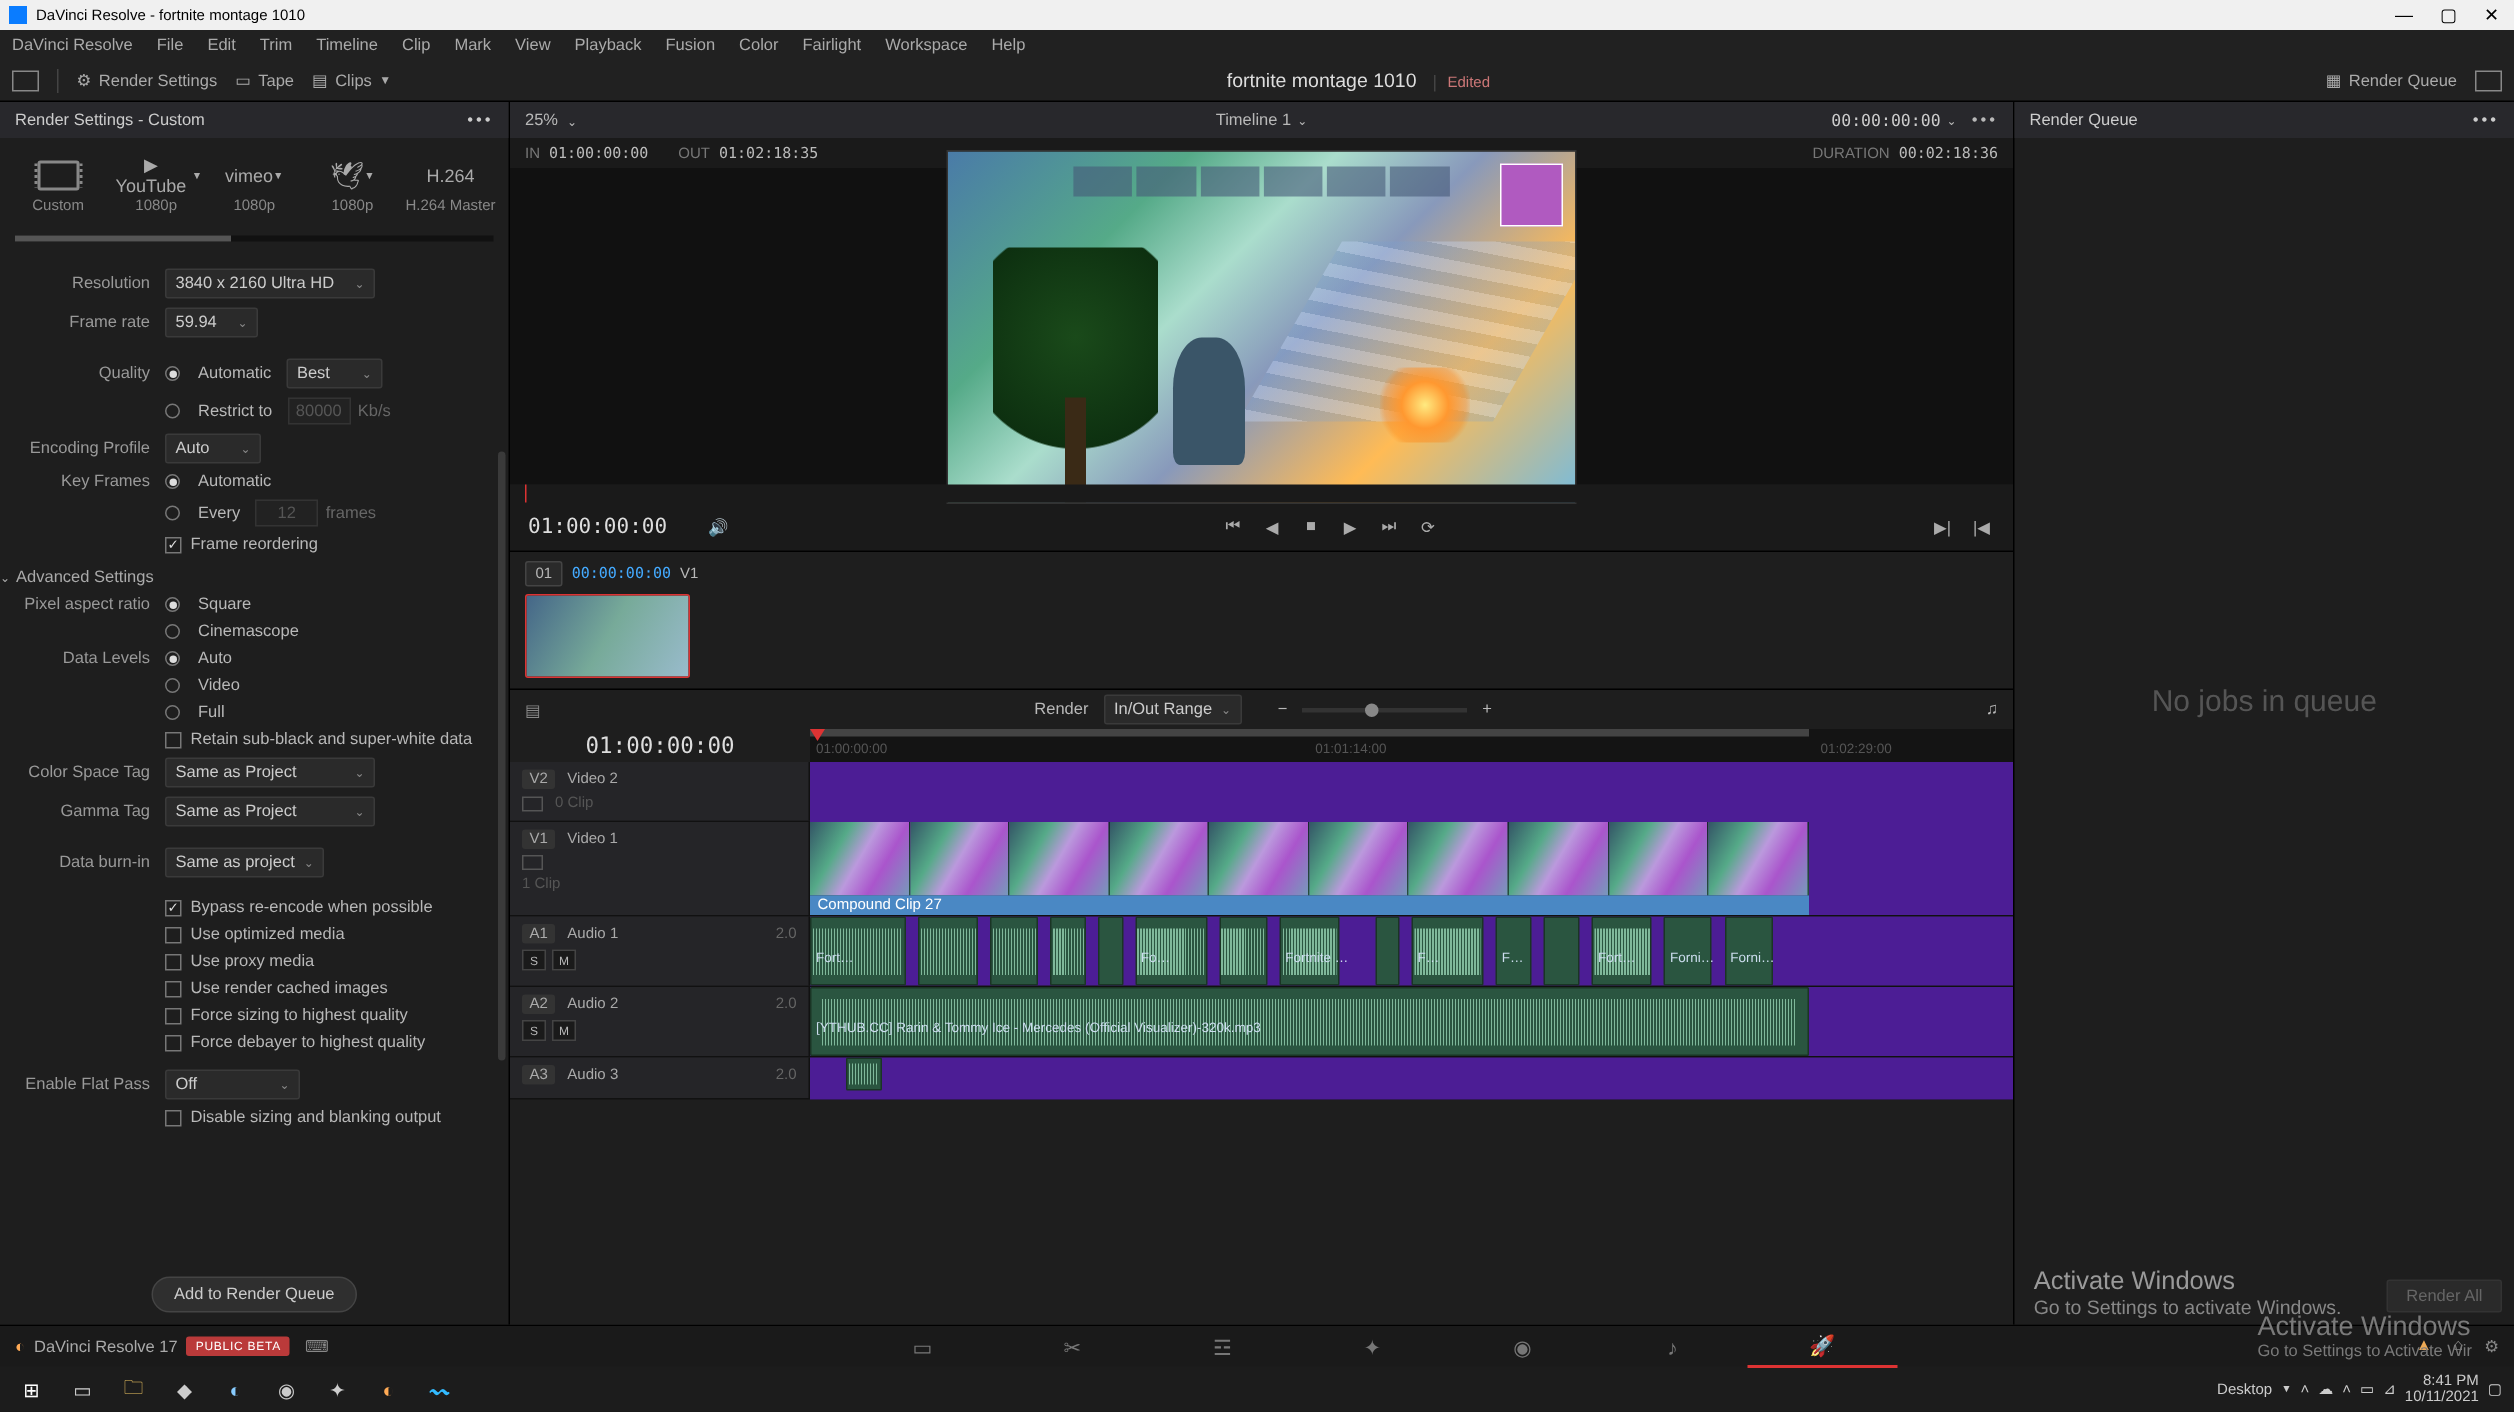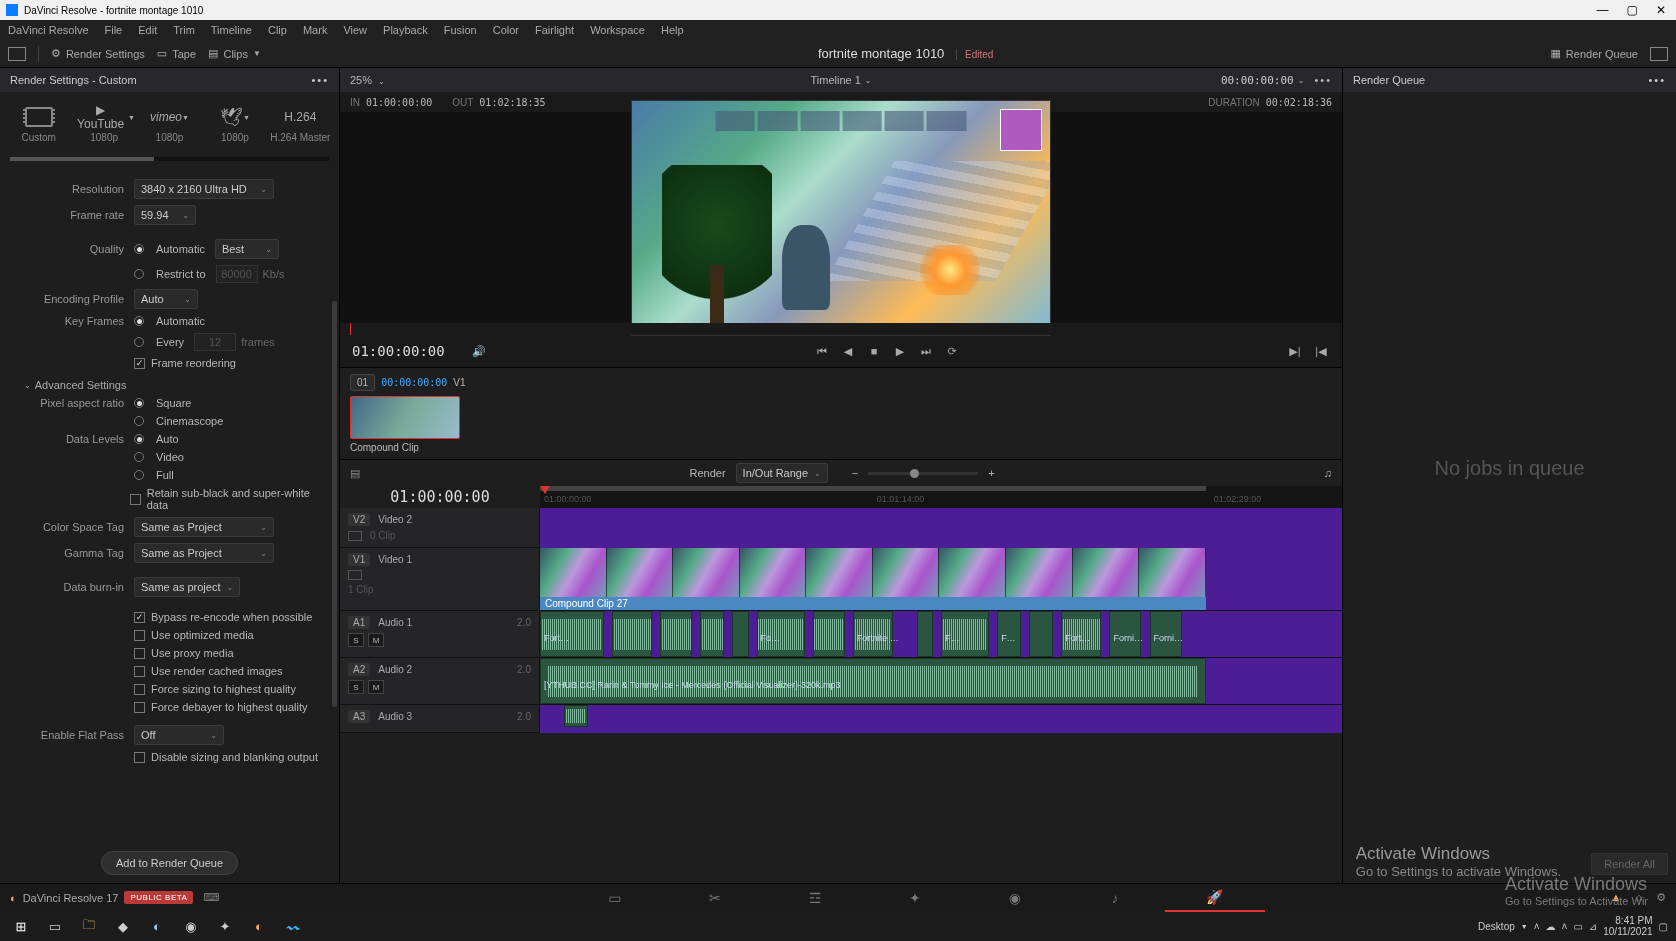--- a/index.html
+++ b/index.html
@@ -22,21 +22,21 @@
 .panelheader { height:24px; background:#28282c; display:flex; align-items:center; padding:0 10px; font-size:11px; color:#ccc; }
 .panelheader .dots { margin-left:auto; letter-spacing:2px; cursor:pointer; }
 .presets { display:flex; padding:10px 6px 6px; gap:0; }
 .preset { flex:1; text-align:center; padding:4px 2px; cursor:pointer; color:#888; font-size:10px; }
 .preset .presicon { height:22px; display:flex; align-items:center; justify-content:center; margin-bottom:4px; color:#aaa; font-size:12px; }
 .preset .filmicon { width:28px; height:20px; border:2px solid #888; border-radius:2px; position:relative; }
 .preset .filmicon::before, .preset .filmicon::after { content:""; position:absolute; width:2px; top:0; bottom:0; background:repeating-linear-gradient(#888 0 2px, transparent 2px 4px); }
 .preset .filmicon::before { left:-4px;} .preset .filmicon::after { right:-4px;}
 .hscroll { height:4px; background:#111; margin:4px 10px; position:relative; }
 .hscroll::after { content:""; position:absolute; left:0; width:45%; height:4px; background:#555; }
-.settings { flex:1; overflow:auto; padding:8px 12px 8px 24px; }
+.settings { flex:1; overflow:auto; padding:8px 12px 8px 0; }
 .row { display:flex; align-items:center; margin:6px 0; font-size:11px; }
 .row .lbl { width:110px; text-align:right; padding-right:10px; color:#999; }
 .select { background:#2a2a2a; border:1px solid #3a3a3a; color:#ccc; padding:3px 6px; min-width:90px; display:flex; align-items:center; justify-content:space-between; cursor:pointer; border-radius:2px; }
 .select.wide { min-width:140px; }
 .select .chev { font-size:8px; color:#888; margin-left:6px; }
 .radio { width:10px; height:10px; border:1px solid #777; border-radius:50%; margin-right:6px; display:inline-flex; align-items:center; justify-content:center; }
 .radio.on::after { content:""; width:5px; height:5px; background:#ddd; border-radius:50%; }
 .checkbox { width:11px; height:11px; border:1px solid #777; margin-right:6px; display:inline-flex; align-items:center; justify-content:center; color:#ddd; font-size:9px; }
 .checkbox.on::after { content:"✓"; }
 .radiogrp { display:flex; align-items:center; gap:6px; }
@@ -200,21 +200,21 @@
       </div>
       <div class="preset">
         <div class="presicon">
             <span>▶ YouTube</span>
             <span style="font-size:7px">▼</span>
           </div>
         <div>1080p</div>
       </div>
       <div class="preset">
         <div class="presicon">
-            <span style="font-style:italic">vimeo</span>
+            <span style="">vimeo</span>
             <span style="font-size:7px">▼</span>
           </div>
         <div>1080p</div>
       </div>
       <div class="preset">
         <div class="presicon">
             <span style="font-size:18px">🕊</span>
             <span style="font-size:7px">▼</span>
           </div>
         <div>1080p</div>
@@ -459,21 +459,20 @@
       <span class="tbtn">▶|</span>
       <span class="tbtn">|◀</span>
     </div>
     <div class="cliprow">
       <div class="tabs">
         <span class="tab">01</span>
         <span style="color:#4af;font-family:monospace">00:00:00:00</span>
         <span>V1</span>
       </div>
       <div class="thumb"></div>
-      <div style="font-size:10px;color:#bbb">Compound Clip</div>
     </div>
 
     <div class="timeline">
       <div class="tltoolbar">
         <span style="color:#888">▤</span>
         <div class="spacer"></div>
         <span>Render</span>
         <div class="select">
             <span>In/Out Range</span>
             <span class="chev">⌄</span>

